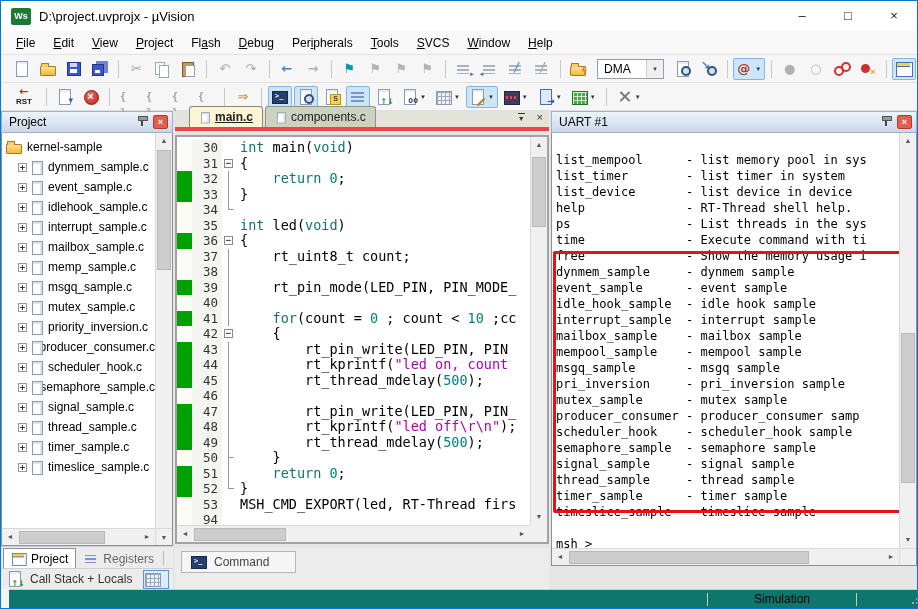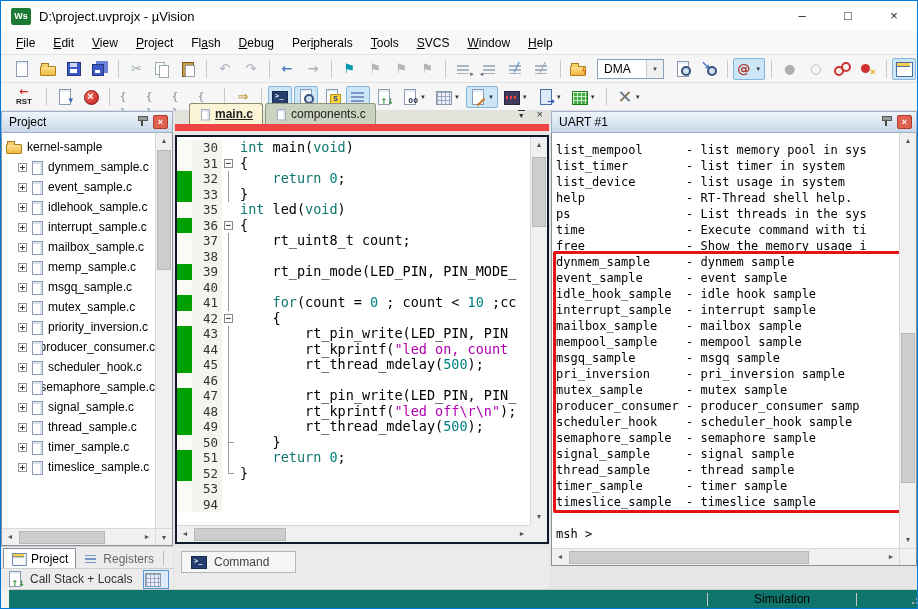--- a/index.html
+++ b/index.html
@@ -137,30 +137,30 @@
   .btab .ic{margin-right:4px;transform:scale(.85);}
   .vdiv{width:1px;height:14px;background:#bbb;margin:3px 2px 0;}
   .pcall{position:absolute;left:0;top:457px;width:172px;height:21px;background:#ececec;display:flex;align-items:center;
       font-size:12px;color:#333;padding-left:6px;border-top:1px solid #cfcfcf;}
   .pcall .ic{margin-right:7px;}
   .gridbtn{margin-left:auto;margin-right:4px;width:26px;height:19px;background:#dcebf8;border:1px solid #5a94d4;
       display:flex;align-items:center;justify-content:center;}
 
   
   #editor{position:absolute;left:174px;top:0;width:374px;height:478px;}
-  .etabs{height:20px;background:#e2e4dc;display:flex;align-items:flex-end;padding-left:14px;border-bottom:7px solid #ef4444;text-align:right;}
+  .etabs{height:20px;background:#e2e4dc;display:flex;align-items:flex-end;padding-left:14px;border-bottom:4px solid #ef4444;text-align:right;}
   .etab{display:inline-flex;align-items:center;height:21px;padding:0 9px;margin-right:2px;font-size:12px;
       background:#cbd2bf;border:1px solid #8f957f;border-bottom:none;border-radius:3px 3px 0 0;color:#222;}
   .etab.act{background:#fbf4d7;border-color:#8a8a6a;}
   .etab .ic{margin-right:4px;transform:scale(.8);}
   .etab.act .etab-l{font-weight:700;text-decoration:underline;}
   .etabs-right{margin-left:auto;display:flex;align-items:center;padding:0 6px 4px 0;}
   .tablist-ic{display:inline-block;border-top:1px solid #333;font-size:7px;color:#333;padding-top:1px;margin-right:12px;}
   .eclose{font-size:11px;color:#333;}
-  .eframe{position:absolute;left:0;top:24px;width:374px;height:409px;border:2px solid #0f172a;background:#fff;}
+  .eframe{position:absolute;left:0;top:24px;width:374px;height:409px;border:2px solid #a3a3a3;background:#fff;}
   #code{position:absolute;left:0;top:0;right:17px;bottom:17px;overflow:hidden;padding-top:3px;
       font:13.5px/15.5px "DejaVu Sans Mono",monospace;}
   .cl{height:15.5px;display:flex;white-space:pre;}
   .cov{flex:none;width:15px;background:#fbfbf6;}
   .cov.on{background:#00a000;}
   .ln{flex:none;width:30px;text-align:right;padding-right:4px;background:#f4f4f0;color:#333;font-size:12.5px;}
   .fold{flex:none;width:14px;position:relative;}
   .fm{position:absolute;left:2px;top:3px;width:9px;height:9px;border:1px solid #888;background:#fff;color:#444;
       font:700 9px/7px "DejaVu Sans Mono",monospace;text-align:center;font-style:normal;}
   .fv{position:absolute;left:6px;top:0;bottom:0;width:1px;background:#999;}
@@ -172,21 +172,21 @@
   .evs{position:absolute;right:0;top:0;bottom:17px;width:17px;background:#f0f0f0;border-left:1px solid #d8d8d8;}
   .ehs{position:absolute;left:0;right:17px;bottom:0;height:17px;background:#f0f0f0;border-top:1px solid #d8d8d8;display:flex;align-items:center;}
   .cmdrow{position:absolute;left:0;top:437px;width:374px;height:41px;background:#ececec;padding:3px 0 0 6px;}
   .cmdtab{display:inline-flex;align-items:center;height:22px;padding:0 26px 0 9px;background:#f5f5f5;
       border:1px solid #b5b5b5;font-size:12px;color:#444;}
   .cmdtab .ic{margin-right:7px;}
 
   
   #uart{position:absolute;left:550px;top:0;width:366px;height:478px;}
   .uterm{position:absolute;left:0;top:22px;width:366px;height:433px;background:#fff;border:1px solid #8a9099;border-top:none;}
-  #tlines{position:absolute;left:0;top:0;right:17px;bottom:17px;overflow:hidden;padding:9px 0 0 4px;
+  #tlines{position:absolute;left:0;top:0;right:17px;bottom:17px;overflow:hidden;padding:19px 0 0 4px;
       font:12px/16px "DejaVu Sans Mono",monospace;}
   .tl{height:16px;white-space:pre;}
   .redbox{position:absolute;left:1px;top:118px;width:350px;height:262px;border:3px solid #e41414;border-radius:2px;pointer-events:none;}
 
   
   .statusbar{position:absolute;left:8px;bottom:0;width:916px;height:19px;background:#0f766e;border-top:1px solid #d0d0d0;
       display:flex;align-items:center;font-size:12px;}
   .sbsp{flex:1;}
   .sbsep{width:1px;height:13px;background:#c8c8c8;}
   .sbcell{width:148px;text-align:center;}
@@ -543,39 +543,40 @@
           <span class="tablist-ic">▼</span>
           <span class="eclose">×</span>
         </span>
       </div>
       <div class="eframe">
         <div id="code">
             <div class="cl"><span class="cov"></span><span class="ln">30</span><span class="fold"></span><span class="codetxt"><span class="c-k">int</span><span class="c-p"> main(</span><span class="c-k">void</span><span class="c-p">)</span></span></div>
             <div class="cl"><span class="cov"></span><span class="ln">31</span><span class="fold"><i class="fm">−</i></span><span class="codetxt"><span class="c-p">{</span></span></div>
             <div class="cl"><span class="cov on"></span><span class="ln">32</span><span class="fold"><i class="fv"></i></span><span class="codetxt"><span class="c-p">    </span><span class="c-k">return</span><span class="c-p"> </span><span class="c-n">0</span><span class="c-p">;</span></span></div>
             <div class="cl"><span class="cov on"></span><span class="ln">33</span><span class="fold"><i class="fv"></i></span><span class="codetxt"><span class="c-p">}</span></span></div>
+            <div class="cl"><span class="cov"></span><span class="ln">34</span><span class="fold"><i class="fe"></i></span><span class="codetxt"></span></div>
             <div class="cl"><span class="cov"></span><span class="ln">35</span><span class="fold"></span><span class="codetxt"><span class="c-k">int</span><span class="c-p"> led(</span><span class="c-k">void</span><span class="c-p">)</span></span></div>
             <div class="cl"><span class="cov on"></span><span class="ln">36</span><span class="fold"><i class="fm">−</i></span><span class="codetxt"><span class="c-p">{</span></span></div>
             <div class="cl"><span class="cov"></span><span class="ln">37</span><span class="fold"><i class="fv"></i></span><span class="codetxt"><span class="c-p">    rt_uint8_t count;</span></span></div>
             <div class="cl"><span class="cov"></span><span class="ln">38</span><span class="fold"><i class="fv"></i></span><span class="codetxt"></span></div>
             <div class="cl"><span class="cov on"></span><span class="ln">39</span><span class="fold"><i class="fv"></i></span><span class="codetxt"><span class="c-p">    rt_pin_mode(LED_PIN, PIN_MODE_</span></span></div>
             <div class="cl"><span class="cov"></span><span class="ln">40</span><span class="fold"><i class="fv"></i></span><span class="codetxt"></span></div>
             <div class="cl"><span class="cov on"></span><span class="ln">41</span><span class="fold"><i class="fv"></i></span><span class="codetxt"><span class="c-p">    </span><span class="c-k">for</span><span class="c-p">(count = </span><span class="c-n">0</span><span class="c-p"> ; count &lt; </span><span class="c-n">10</span><span class="c-p"> ;cc</span></span></div>
             <div class="cl"><span class="cov"></span><span class="ln">42</span><span class="fold"><i class="fm">−</i></span><span class="codetxt"><span class="c-p">    {</span></span></div>
             <div class="cl"><span class="cov on"></span><span class="ln">43</span><span class="fold"><i class="fv"></i></span><span class="codetxt"><span class="c-p">        rt_pin_write(LED_PIN, PIN</span></span></div>
             <div class="cl"><span class="cov on"></span><span class="ln">44</span><span class="fold"><i class="fv"></i></span><span class="codetxt"><span class="c-p">        rt_kprintf(</span><span class="c-s">"led on, count</span></span></div>
             <div class="cl"><span class="cov on"></span><span class="ln">45</span><span class="fold"><i class="fv"></i></span><span class="codetxt"><span class="c-p">        rt_thread_mdelay(</span><span class="c-n">500</span><span class="c-p">);</span></span></div>
             <div class="cl"><span class="cov"></span><span class="ln">46</span><span class="fold"><i class="fv"></i></span><span class="codetxt"></span></div>
             <div class="cl"><span class="cov on"></span><span class="ln">47</span><span class="fold"><i class="fv"></i></span><span class="codetxt"><span class="c-p">        rt_pin_write(LED_PIN, PIN_</span></span></div>
             <div class="cl"><span class="cov on"></span><span class="ln">48</span><span class="fold"><i class="fv"></i></span><span class="codetxt"><span class="c-p">        rt_kprintf(</span><span class="c-s">"led off\r\n"</span><span class="c-p">);</span></span></div>
             <div class="cl"><span class="cov on"></span><span class="ln">49</span><span class="fold"><i class="fv"></i></span><span class="codetxt"><span class="c-p">        rt_thread_mdelay(</span><span class="c-n">500</span><span class="c-p">);</span></span></div>
             <div class="cl"><span class="cov"></span><span class="ln">50</span><span class="fold"><i class="ft"></i></span><span class="codetxt"><span class="c-p">    }</span></span></div>
             <div class="cl"><span class="cov on"></span><span class="ln">51</span><span class="fold"><i class="fv"></i></span><span class="codetxt"><span class="c-p">    </span><span class="c-k">return</span><span class="c-p"> </span><span class="c-n">0</span><span class="c-p">;</span></span></div>
             <div class="cl"><span class="cov on"></span><span class="ln">52</span><span class="fold"><i class="fe"></i></span><span class="codetxt"><span class="c-p">}</span></span></div>
-            <div class="cl"><span class="cov"></span><span class="ln">53</span><span class="fold"></span></div>
+            <div class="cl"><span class="cov"></span><span class="ln">53</span><span class="fold"></span><span class="codetxt"><span class="c-p">MSH_CMD_EXPORT(led, RT-Thread firs</span></span></div>
             <div class="cl"><span class="cov"></span><span class="ln">94</span><span class="fold"></span><span class="codetxt"></span></div>
           </div>
         <div class="evs">
           <div class="sarrow">▲</div>
           <div class="vthumb" style="top:20px;height:70px;"></div>
           <div class="sarrow" style="position:absolute;bottom:0;">▼</div>
         </div>
         <div class="ehs">
           <span class="sarrow">◄</span>
           <span class="sthumb" style="width:92px;"></span>
@@ -595,21 +596,21 @@
       <div class="panel-hdr">
         <span>UART #1</span>
         <span class="sp"></span>
         <span class="ic s-pin"></span>
         <span class="hdr-x">×</span>
       </div>
       <div class="uterm">
         <div id="tlines">
             <div class="tl">list_mempool      - list memory pool in sys</div>
             <div class="tl">list_timer        - list timer in system</div>
-            <div class="tl">list_device       - list usage in system</div>
+            <div class="tl">list_device       - list device in device</div>
             <div class="tl">help              - RT-Thread shell help.</div>
             <div class="tl">ps                - List threads in the sys</div>
             <div class="tl">time              - Execute command with ti</div>
             <div class="tl">free              - Show the memory usage i</div>
             <div class="tl">dynmem_sample     - dynmem sample</div>
             <div class="tl">event_sample      - event sample</div>
             <div class="tl">idle_hook_sample  - idle hook sample</div>
             <div class="tl">interrupt_sample  - interrupt sample</div>
             <div class="tl">mailbox_sample    - mailbox sample</div>
             <div class="tl">mempool_sample    - mempool sample</div>

